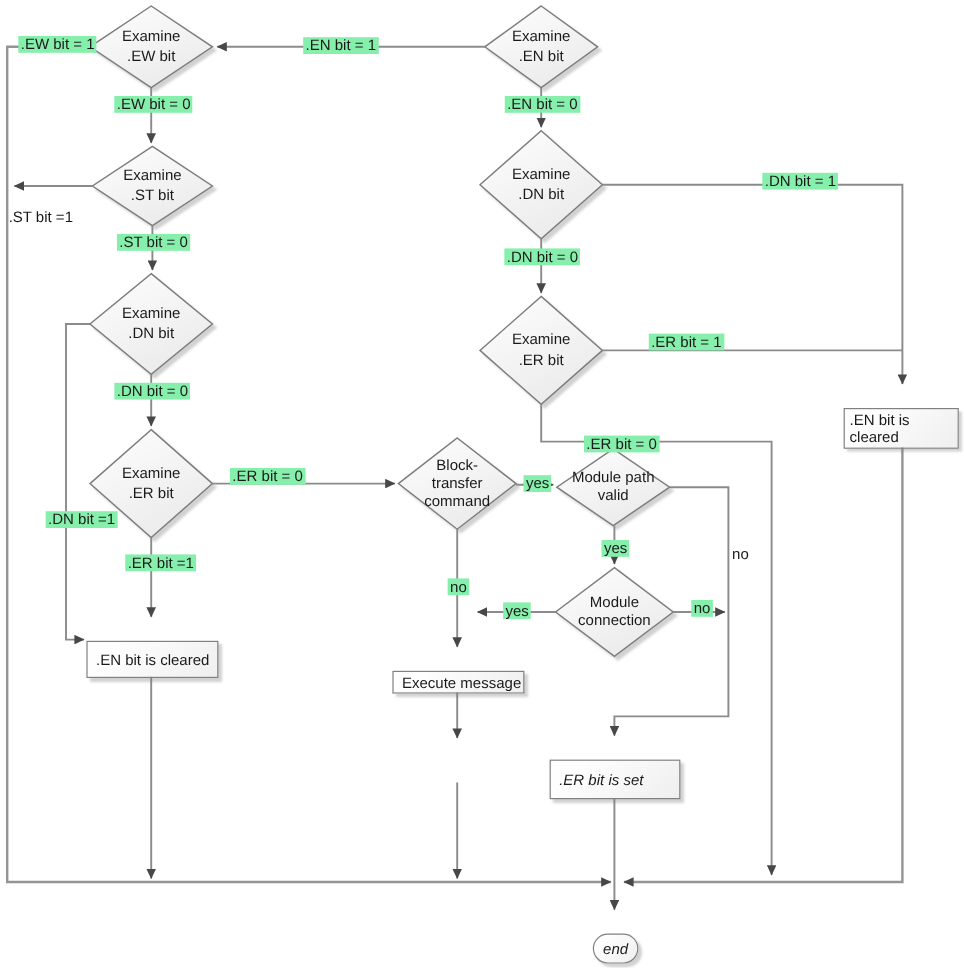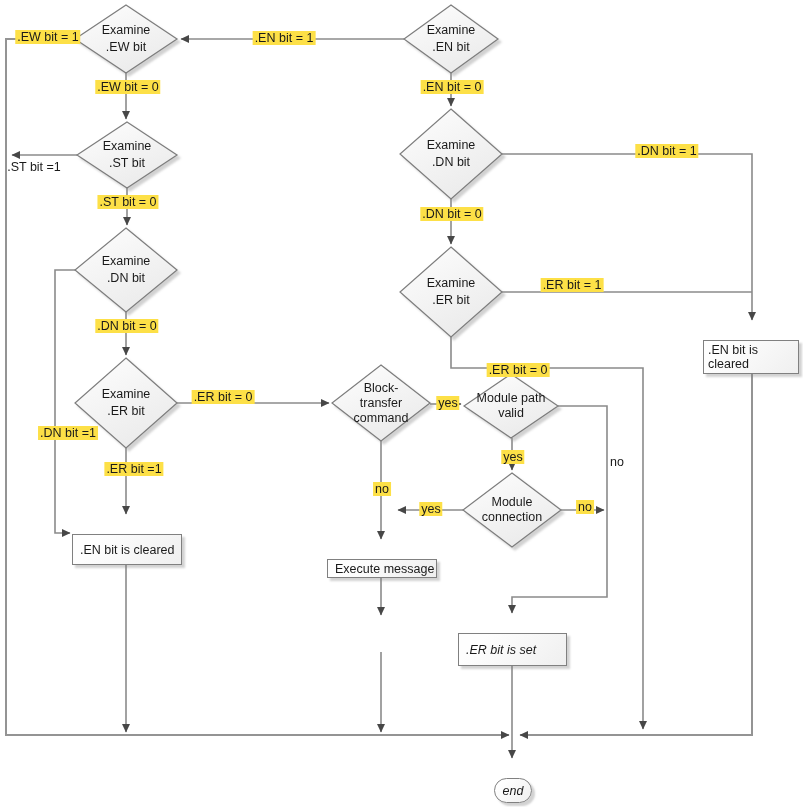--- a/index.html
+++ b/index.html
@@ -9,21 +9,21 @@
   }
   #wires{position:absolute;left:0;top:0;}
   .conn{stroke:#8b8b8b;stroke-width:1.6;fill:none;}
   .rail{stroke:#949494;stroke-width:2;fill:none;}
   .diamond{fill:url(#g1);stroke:#7d7d7d;stroke-width:1.2;filter:url(#ds);}
   .node-text{
     position:absolute;display:flex;align-items:center;justify-content:center;
     text-align:center;white-space:pre-line;font-size:12.5px;line-height:17px;
   }
   .edge-label{
-    position:absolute;transform:translate(-50%,-50%);background:#fde047;
+    position:absolute;transform:translate(-50%,-50%);background:#86efac;
     white-space:nowrap;font-size:12.5px;padding:0 2px;
   }
   .pbox{
     position:absolute;box-sizing:border-box;
     background:linear-gradient(135deg,#fefefe 20%,#efefef 100%);
     border:1px solid #808080;box-shadow:3px 3px 2px rgba(125,125,125,.35);
     display:flex;align-items:center;padding-left:7px;font-size:12.5px;margin-top:17px;
   }
   .end-node{justify-content:center;padding-left:0;border-radius:13px;}
 </style>
@@ -108,21 +108,21 @@
 
   <div class="pbox" style="left:72px;top:517px;width:110px;height:31px;">.EN bit is cleared</div>
   <div class="pbox" style="left:703px;top:323px;width:96px;height:34px;padding-left:4px;">.EN bit is cleared</div>
   <div class="pbox" style="left:327px;top:542px;width:110px;height:19px;">Execute message</div>
   <div class="pbox" style="left:458px;top:616px;width:109px;height:33px;font-style:italic;">.ER bit is set</div>
   <div class="pbox end-node" style="left:494px;top:761px;width:38px;height:25px;font-style:italic;">end</div>
 
   <div class="edge-label" style="left:284px;top:38px;">.EN bit = 1</div>
   <div class="edge-label" style="left:48px;top:37px;">.EW bit = 1</div>
   <div class="edge-label" style="left:128px;top:87px;">.EW bit = 0</div>
-  <div class="edge-label" style="left:34px;top:167px;background:transparent;">.ST bit =1</div>
+  <div class="edge-label" style="left:34px;top:181px;background:transparent;">.ST bit =1</div>
   <div class="edge-label" style="left:128px;top:202px;">.ST bit = 0</div>
   <div class="edge-label" style="left:127px;top:326px;">.DN bit = 0</div>
   <div class="edge-label" style="left:68px;top:433px;">.DN bit =1</div>
   <div class="edge-label" style="left:223px;top:397px;">.ER bit = 0</div>
   <div class="edge-label" style="left:134px;top:469px;">.ER bit =1</div>
   <div class="edge-label" style="left:452px;top:87px;">.EN bit = 0</div>
   <div class="edge-label" style="left:452px;top:214px;">.DN bit = 0</div>
   <div class="edge-label" style="left:667px;top:151px;">.DN bit = 1</div>
   <div class="edge-label" style="left:572px;top:285px;">.ER bit = 1</div>
   <div class="edge-label" style="left:518px;top:370px;">.ER bit = 0</div>

